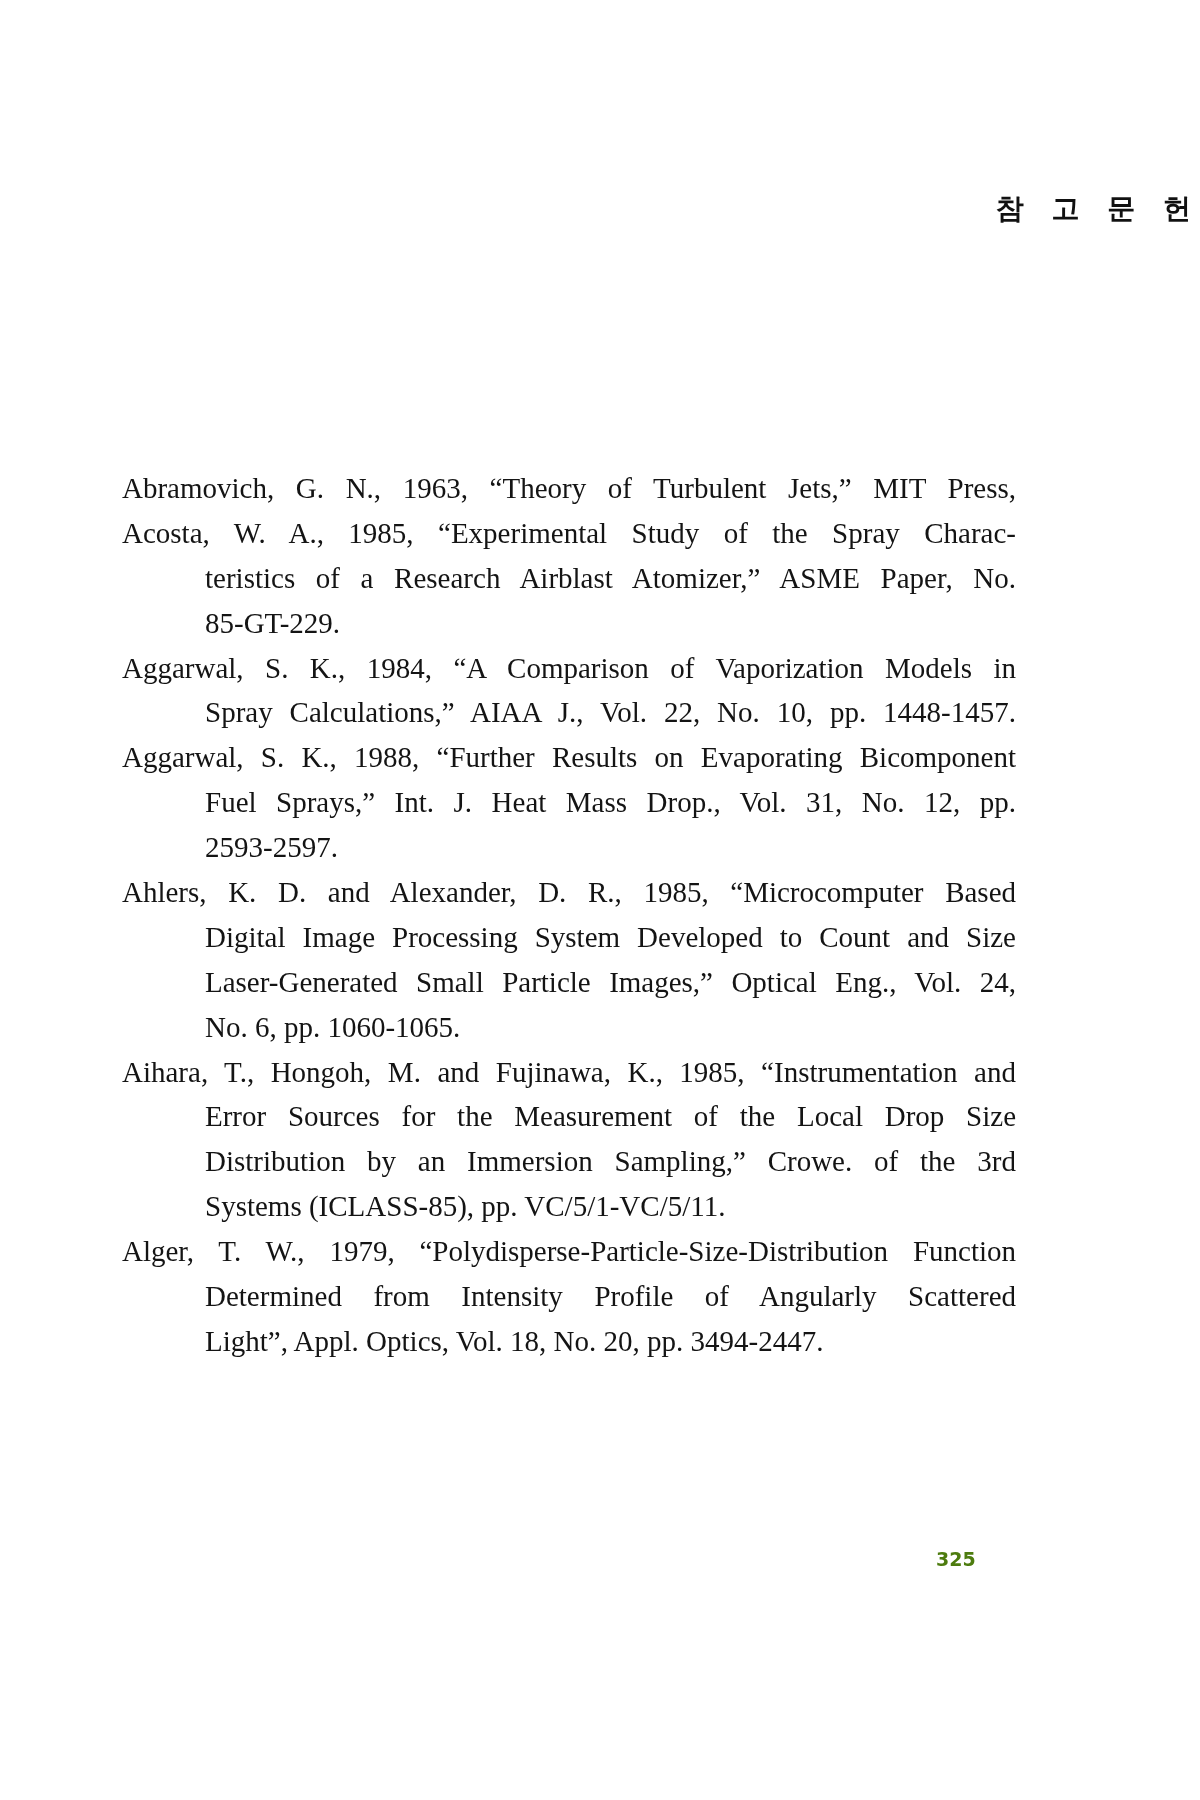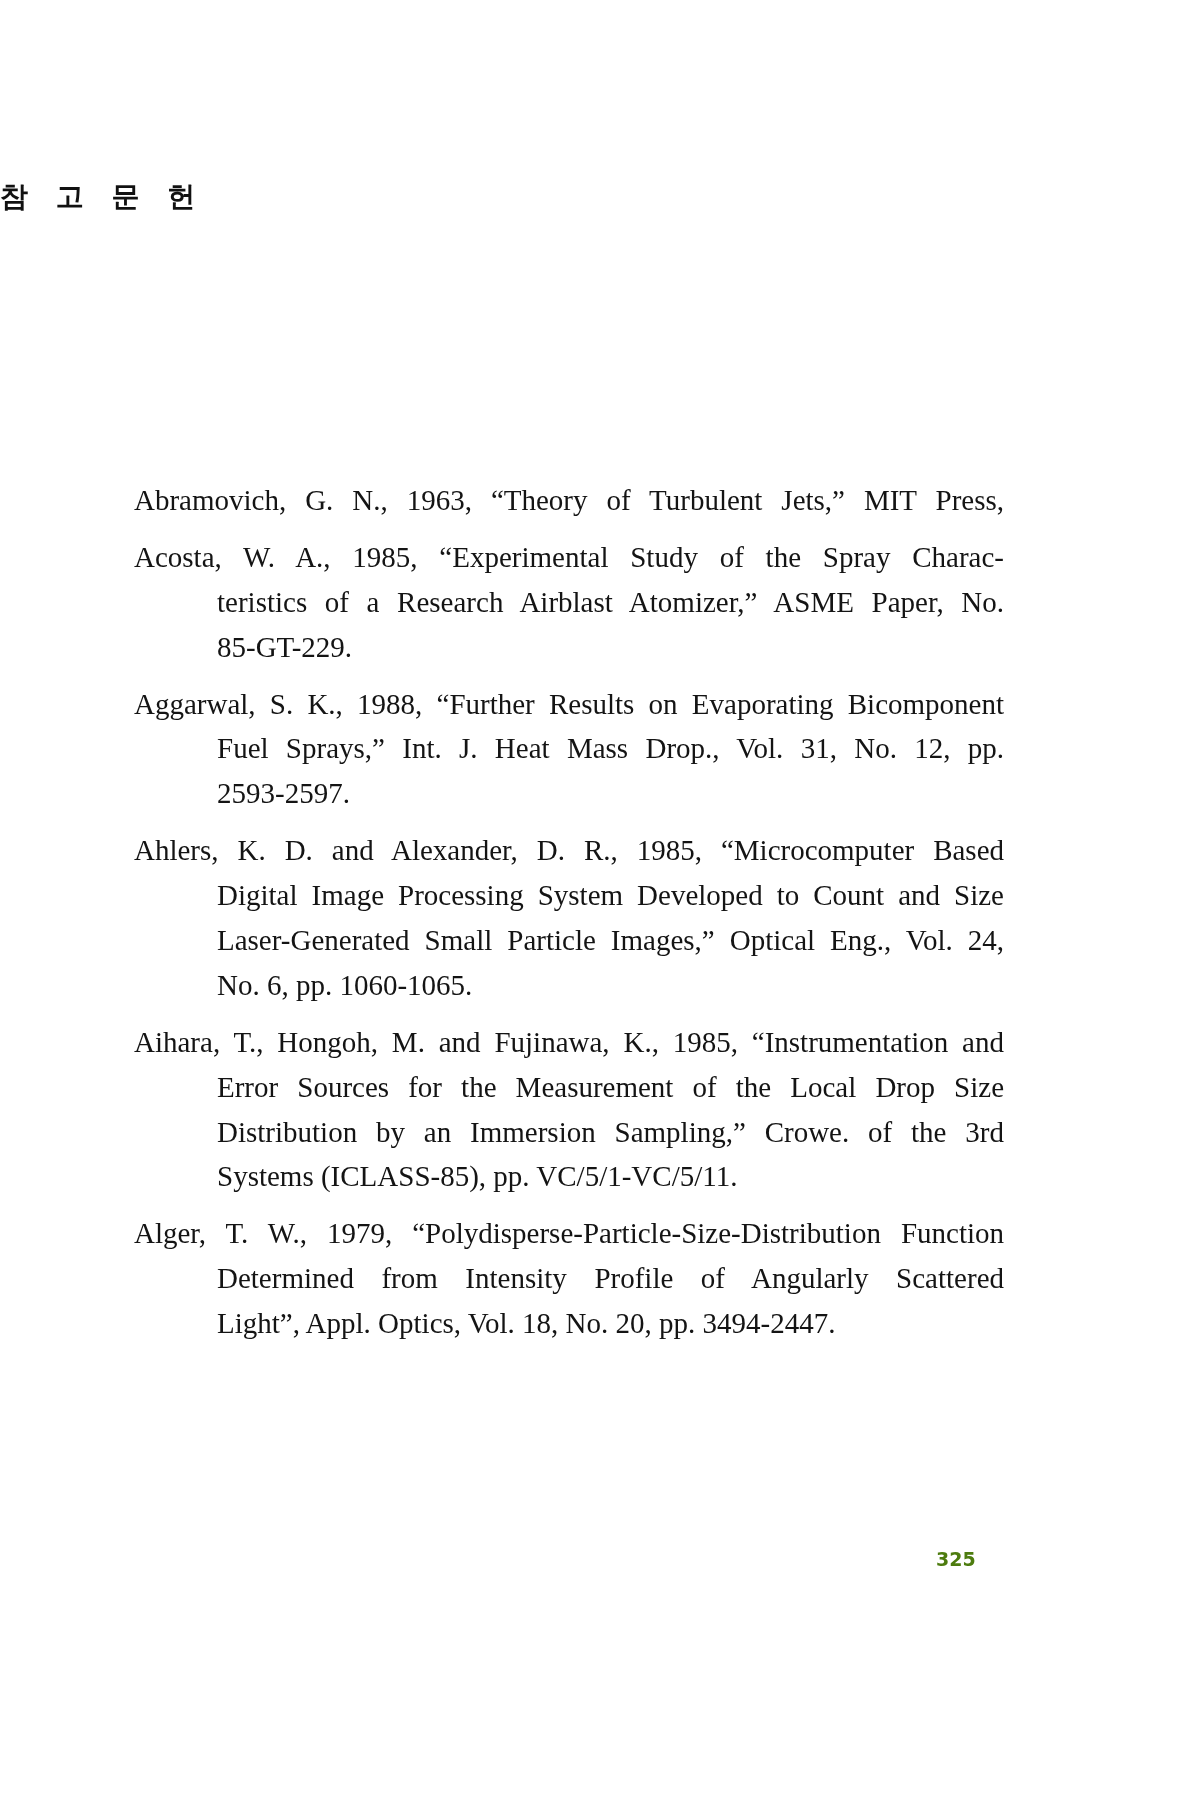--- a/index.html
+++ b/index.html
@@ -10,38 +10,38 @@
     body {
       width: 1200px;
       height: 1800px;
       position: relative;
       overflow: hidden;
       color: #141414;
       font-family: "Liberation Serif", "DejaVu Serif", serif;
     }
     .page-title {
       position: absolute;
-      top: 178px;
+      top: 190px;
       left: 0;
       width: 1200px;
-      text-align: left;
+      text-align: right;
       font-family: "DejaVu Sans", "Liberation Sans", sans-serif;
       font-size: 28px;
       font-weight: bold;
       letter-spacing: 9px;
       color: #111;
     }
     .refs {
       position: absolute;
       top: 466px;
       left: 122px;
       width: 894px;
     }
     .ref {
-      margin: 12px;
+      margin: 0;
     }
     .line {
       display: block;
       height: 44.9px;
       line-height: 44.9px;
       font-size: 29px;
       white-space: nowrap;
       text-align: justify;
       text-align-last: justify;
     }
@@ -74,20 +74,24 @@
   <div class="ref">
     <span class="line first">Abramovich, G. N., 1963, “Theory of Turbulent Jets,” MIT Press,</span>
   </div>
 
   <div class="ref">
     <span class="line first">Acosta, W. A., 1985, “Experimental Study of the Spray Charac-</span>
     <span class="line cont">teristics of a Research Airblast Atomizer,” ASME Paper, No.</span>
     <span class="line cont last">85-GT-229.</span>
   </div>
 
+  <div class="ref">
+    <span class="line first">Aggarwal, S. K., 1984, “A Comparison of Vaporization Models in</span>
+    <span class="line cont">Spray Calculations,” AIAA J., Vol. 22, No. 10, pp. 1448-1457.</span>
+  </div>
 
   <div class="ref">
     <span class="line first">Aggarwal, S. K., 1988, “Further Results on Evaporating Bicomponent</span>
     <span class="line cont">Fuel Sprays,” Int. J. Heat Mass Drop., Vol. 31, No. 12, pp.</span>
     <span class="line cont last">2593-2597.</span>
   </div>
 
   <div class="ref">
     <span class="line first">Ahlers, K. D. and Alexander, D. R., 1985, “Microcomputer Based</span>
     <span class="line cont">Digital Image Processing System Developed to Count and Size</span>

